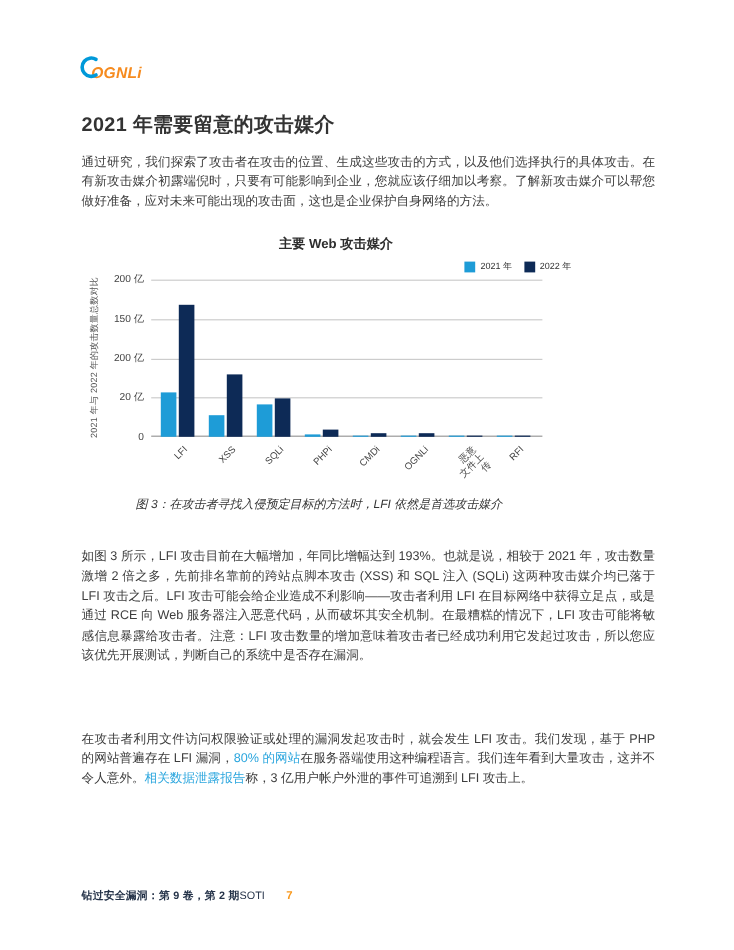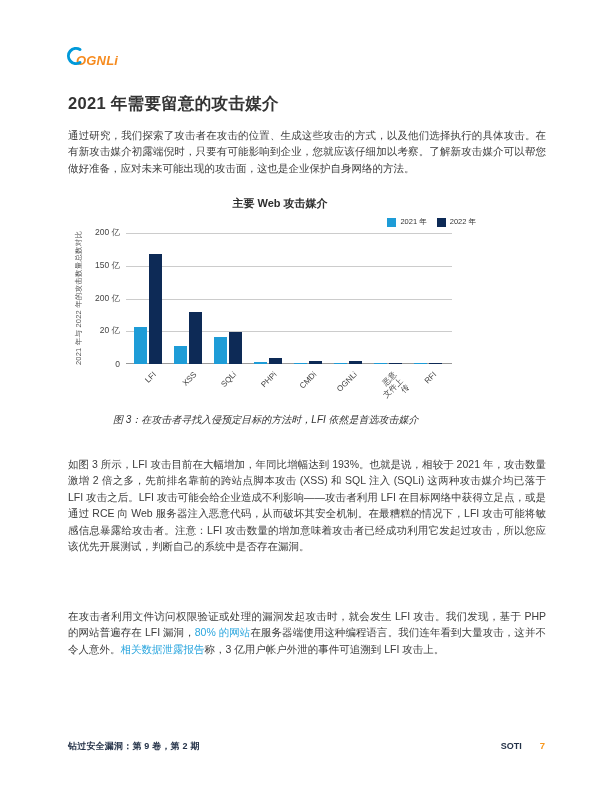--- a/index.html
+++ b/index.html
@@ -50,24 +50,24 @@
   .x-label {
     position:absolute; top:calc(100% + 6px); right:calc(50% - 4px);
     transform:rotate(-45deg); transform-origin:top right;
     font-size:8px; color:#444; white-space:pre-line; text-align:right; line-height:9px;
   }
 
   
   .caption { position:absolute; top:413px; left:45px; font-size:10px; font-style:italic; color:#333333; }
 
   
-  .footer { position:absolute; top:740px; left:68px; right:67px; display:flex; justify-content:space-between; align-items:baseline; }
+  .footer { position:absolute; top:740px; left:68px; right:55px; display:flex; justify-content:flex-start; align-items:baseline; }
   .footer-left { font-size:9px; font-weight:bold; color:#243248; letter-spacing:.2px; }
   .footer-right { display:flex; gap:18px; align-items:baseline; }
-  .footer-soti { font-size:9px; font-weight:bold; color:#243248; }
+  .footer-soti { font-size:9px; font-weight:normal; color:#243248; }
   .footer-page { font-size:9.5px; font-weight:bold; color:#f8981d; }
 </style>
 </head>
 <body>
 
 <div class="content">
 
   <div class="logo">
     <svg width="22" height="22" viewBox="0 0 22 22">
       <path d="M 16 4.5 A 7.6 7.6 0 1 0 16 17.5" fill="none" stroke="#0099d9" stroke-width="3" stroke-linecap="round"></path>

